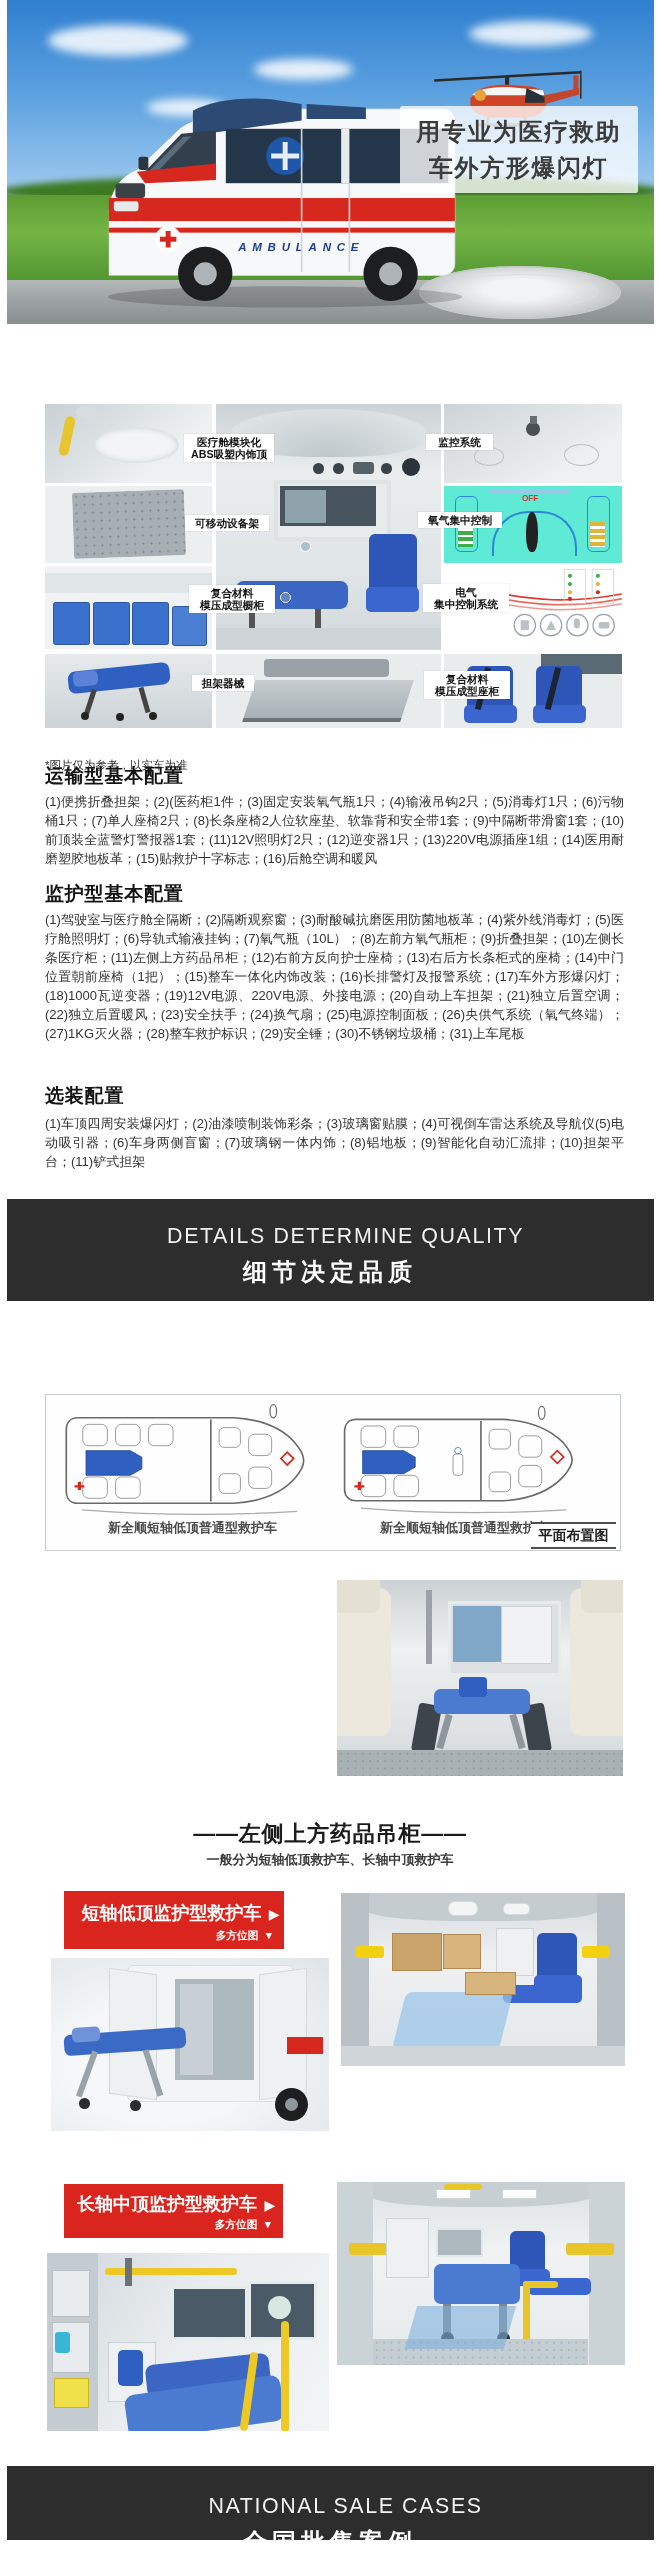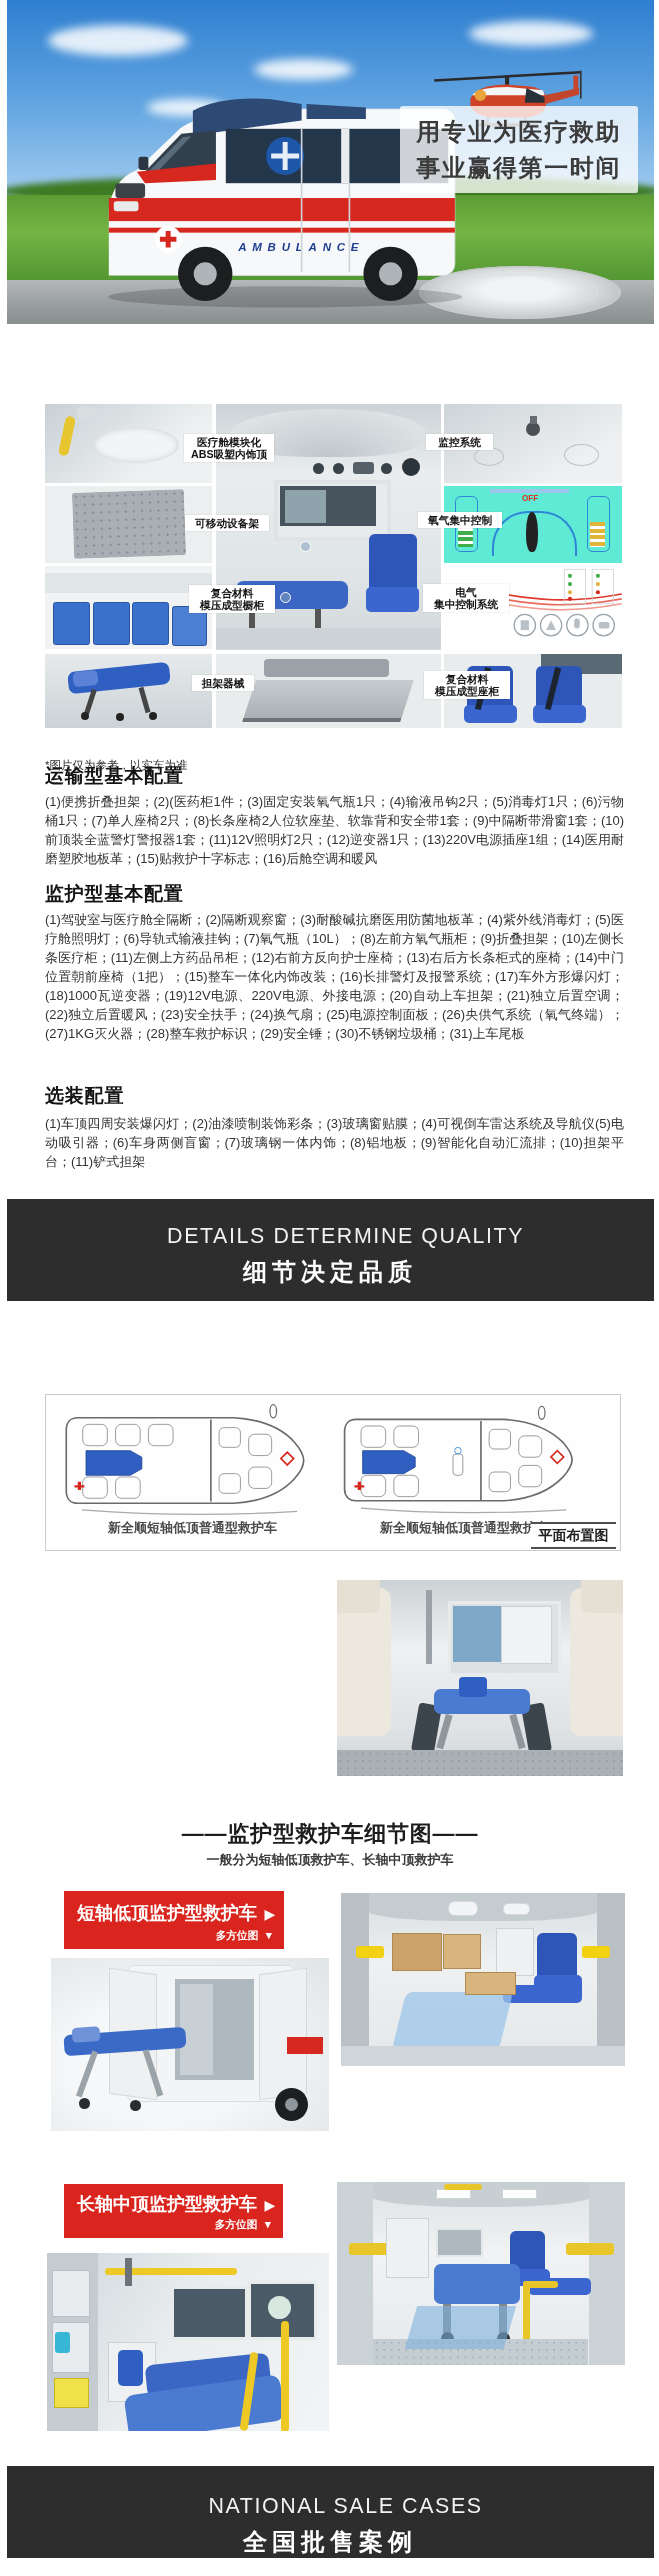--- a/index.html
+++ b/index.html
@@ -124,21 +124,21 @@
       <line x1="310" y1="130" x2="310" y2="238" stroke="#cfd4d8" stroke-width="2"></line>
       <rect x="54" y="98" width="12" height="16" rx="3" fill="#2c3642"></rect>
       <circle cx="135" cy="240" r="33" fill="#1c1e20"></circle>
       <circle cx="135" cy="240" r="14" fill="#aeb4b8"></circle>
       <circle cx="360" cy="240" r="33" fill="#1c1e20"></circle>
       <circle cx="360" cy="240" r="14" fill="#aeb4b8"></circle>
     </svg>
 
     <div id="slogan" class="abs">
       <div class="ln">用专业为医疗救助</div>
-      <div class="ln">事业赢得第一时间</div>
+      <div class="ln">车外方形爆闪灯</div>
     </div>
   </div>
 
 
   <div id="collage" class="abs">
 
     <div class="tile" style="left:0;top:0;width:167px;height:79px;background:linear-gradient(140deg,#c8d0d4,#eef1f2 70%);">
       <div class="ph" style="left:48px;top:23px;width:86px;height:36px;background:#f2f4f5;border-radius:50%;box-shadow:inset 0 0 6.6px #c4ccd0;"></div>
       <div class="ph" style="left:16.5px;top:11.5px;width:10px;height:40px;background:#e6c52e;border-radius:5px;transform:rotate(12deg);"></div>
       <div class="ph" style="left:31px;top:1.6px;width:21.4px;height:13px;background:#d8dde0;border-radius:6.6px;"></div>
@@ -346,25 +346,25 @@
     <div class="ph" style="left:164px;top:26px;width:49px;height:56px;background:#f0f2f3;border:0.8px solid #ccd2d5;"></div>
     <div class="ph" style="left:78px;top:124px;width:23px;height:49px;background:#3c444c;border-radius:4.1px;transform:rotate(10deg);"></div>
     <div class="ph" style="left:188px;top:124px;width:23px;height:49px;background:#3c444c;border-radius:4.1px;transform:rotate(-10deg);"></div>
     <div class="ph" style="left:97px;top:109px;width:96px;height:25px;background:#4a7bd0;border-radius:6.6px;"></div>
     <div class="ph" style="left:122px;top:97px;width:28px;height:20px;background:#2f5fc0;border-radius:4.1px;"></div>
     <div class="ph" style="left:104px;top:134px;width:6.6px;height:35px;background:#8f979c;transform:rotate(16deg);"></div>
     <div class="ph" style="left:177px;top:134px;width:6.6px;height:35px;background:#8f979c;transform:rotate(-16deg);"></div>
     <div class="ph" style="left:0;top:170px;width:286px;height:26px;background:#aab1b5;background-image:radial-gradient(#959ca0 1px,transparent 1.2px);background-size:7.4px 7.4px;"></div>
   </div>
 
-  <div class="abs sec-title" style="top:1819px;">——监护型救护车细节图——</div>
+  <div class="abs sec-title" style="top:1819px;">——左侧上方药品吊柜——</div>
   <div class="abs sec-sub" style="top:1851px;">一般分为短轴低顶救护车、长轴中顶救护车</div>
 
   <div class="abs feature-banner" style="left:64px;top:1891px;width:220px;height:58px;">
-    <div class="main" style="font-size:18px;"><span>短轴低顶监护型救护车</span><span class="arrow">▶</span></div>
+    <div class="main" style="font-size:18px;text-align:center;"><span>短轴低顶监护型救护车</span><span class="arrow">▶</span></div>
     <div class="sub"><span>多方位图</span><span class="arrow">▼</span></div>
   </div>
 
   <div class="photo" style="left:341px;top:1893px;width:284px;height:173px;background:linear-gradient(180deg,#d8dde0 0%,#eef0f1 40%,#e4e8ea 100%);">
     <div class="ph" style="left:25px;top:0;width:234px;height:28px;background:#c5ccd0;border-radius:0 0 40% 40%;"></div>
     <div class="ph" style="left:107px;top:8.2px;width:28px;height:13px;background:#f2f4f5;border:1.6px solid #d4d9dc;border-radius:6.6px;"></div>
     <div class="ph" style="left:162px;top:10px;width:25px;height:10px;background:#f2f4f5;border:1.6px solid #d4d9dc;border-radius:5px;"></div>
     <div class="ph" style="left:0;top:0;width:28px;height:173px;background:#b9c1c6;"></div>
     <div class="ph" style="left:256px;top:0;width:28px;height:173px;background:#b9c1c6;"></div>
     <div class="ph" style="left:15px;top:53px;width:28px;height:11.5px;background:#f2d012;border-radius:3.3px;"></div>
@@ -439,19 +439,19 @@
     <div class="ph" style="left:201px;top:28px;width:63px;height:53px;background:#4a5a66;border:3.3px solid #e8ebec;"></div>
     <div class="ph" style="left:221px;top:43px;width:23px;height:23px;background:#d8e8e0;border-radius:50%;"></div>
     <div class="ph" style="left:61px;top:89px;width:46px;height:58px;background:#eef0f1;border:1.6px solid #ccd2d5;"></div>
     <div class="ph" style="left:71px;top:97px;width:25px;height:36px;background:#2f5fc0;border-radius:5px;"></div>
     <div class="ph" style="left:99px;top:106px;width:124px;height:33px;background:#3b66c4;border-radius:8.2px;transform:rotate(-6deg);"></div>
     <div class="ph" style="left:79px;top:132px;width:157px;height:46px;background:#4a7bd0;border-radius:10px;transform:rotate(-8deg);"></div>
     <div class="ph" style="left:234px;top:68px;width:8.2px;height:111px;background:#eec824;border-radius:4.1px;"></div>
     <div class="ph" style="left:198px;top:99px;width:8.2px;height:79px;background:#eec824;border-radius:4.1px;transform:rotate(8deg);"></div>
   </div>
 
-  <div class="abs black-banner" style="left:6.6px;top:2466px;width:647px;height:92px;">
+  <div class="abs black-banner" style="left:6.6px;top:2466px;width:647px;height:74px;">
     <div class="en" style="margin-top:28px;">NATIONAL SALE CASES</div>
     <div class="zh">全国批售案例</div>
   </div>
 
 </div>
 
 
 </body></html>

